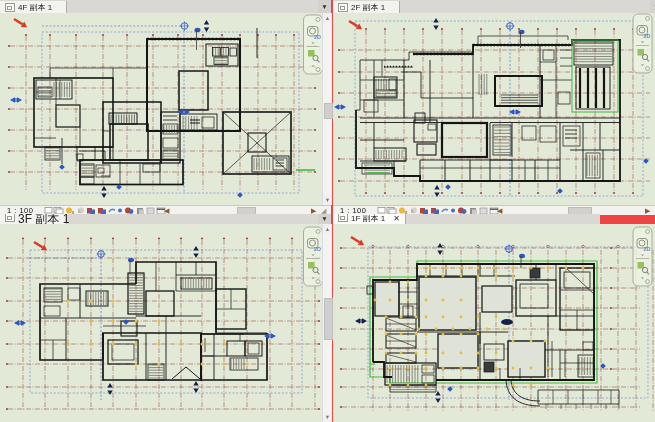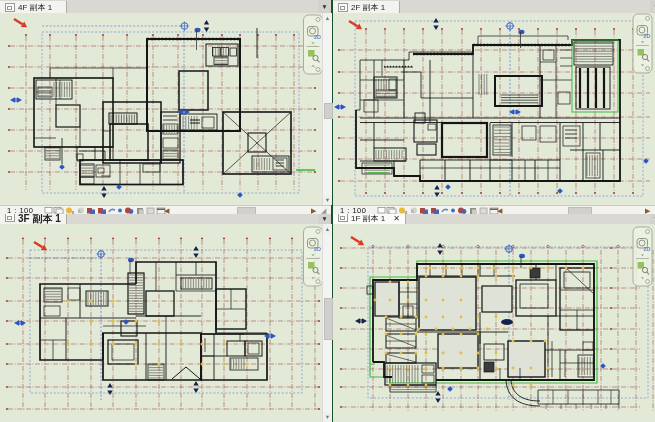--- a/index.html
+++ b/index.html
@@ -1,16 +1,16 @@
 <!DOCTYPE html>
 <html><head><meta charset="utf-8">
 <style>
 html,body{margin:0;padding:0;}
 body{font-family:"Liberation Sans",sans-serif;}
-#app{position:relative;width:655px;height:422px;background:#14532d;overflow:hidden;}
+#app{position:relative;width:655px;height:422px;background:#ef4444;overflow:hidden;}
 .draw{position:absolute;background:#e2e9d7;overflow:hidden;}
 svg{display:block;}
 </style></head>
 <body>
 
 <div id="app">
 
 <div style="position:absolute;left:0px;top:0px;width:331px;height:13px;background:#d9d8d2;border-bottom:1px solid #b8b6ae;overflow:hidden;">
 
 <div style="position:absolute;left:0;top:1px;width:66px;height:13px;background:#f3f3f0;border-right:1px solid #aeaca4;">
@@ -439,21 +439,21 @@
 <div style="position:absolute;left:235px;top:1px;width:22px;height:7px;background:#d0d0cc;border:1px solid #bbbbb7;"></div>
 <span style="position:absolute;left:312px;top:0;color:#8a5a2a;font-size:7px;line-height:9px;">▶</span>
 
 </div>
 
 <div style="position:absolute;left:0px;top:214px;width:331px;height:10px;background:#d9d8d2;border-bottom:1px solid #b8b6ae;overflow:hidden;">
 
 <div style="position:absolute;left:0;top:0px;width:66px;height:10px;background:#f3f3f0;border-right:1px solid #aeaca4;">
 <span style="position:absolute;left:5px;top:-1px;width:8px;height:7px;border:1px solid #9a9a94;background:#fbfbf8;"></span>
 <span style="position:absolute;left:7px;top:2px;width:3px;height:2px;border:1px solid #9a9a94;"></span>
-<span style="position:absolute;left:18px;top:0px;font-size:10px;color:#222;line-height:10px;white-space:nowrap;font-weight:bold;">3F 副本 1</span>
+<span style="position:absolute;left:18px;top:0px;font-size:12px;color:#222;line-height:10px;white-space:nowrap;">3F 副本 1</span>
 
 </div>
 <div style="position:absolute;left:318px;top:0;width:13px;height:10px;background:#d3d2cc;color:#333;font-size:6.5px;text-align:center;line-height:10px;">▼</div>
 </div>
 
 <div class="draw" style="left:0;top:224px;width:322px;height:198px;">
 <svg width="322" height="198" viewBox="0 224 322 198">
 
 <g>
           <path d="M23 240 V410 M45 240 V410 M68 240 V410 M91 240 V410 M113 240 V410 M136 240 V410 M159 240 V410 M181 240 V410 M202 240 V410 M224 240 V410 M247 240 V410 M270 240 V410 M292 240 V410 M315 240 V410" stroke="#9a4940" stroke-width="0.65" fill="none" stroke-dasharray="5 1.5 1 1.5" opacity="0.86"></path>
@@ -610,21 +610,21 @@
 </g>
 </svg>
 </div>
 
 <div style="position:absolute;left:322px;top:224px;width:9px;height:198px;background:#f3f3f1;border-left:1px solid #dcdcda;">
 <div style="position:absolute;left:0px;top:0px;width:9px;height:10px;background:#f0f0ee;color:#555;font-size:5.5px;color:#777;text-align:center;line-height:10px;">▲</div>
 <div style="position:absolute;left:1px;top:74px;width:7px;height:40px;background:#cfcfcd;border:1px solid #bdbdbb;"></div>
 <div style="position:absolute;left:0px;top:188px;width:9px;height:10px;background:#f0f0ee;color:#555;font-size:5.5px;color:#777;text-align:center;line-height:10px;">▼</div>
 </div>
 
-<div style="position:absolute;left:333px;top:214px;width:322px;height:10px;background:#d9d8d2;border-bottom:1px solid #b8b6ae;overflow:hidden;">
+<div style="position:absolute;left:333px;top:214px;width:267px;height:10px;background:#d9d8d2;border-bottom:1px solid #b8b6ae;overflow:hidden;">
 
 <div style="position:absolute;left:0;top:0px;width:72px;height:10px;background:#fbfbf9;border-right:1px solid #aeaca4;">
 <span style="position:absolute;left:5px;top:-1px;width:8px;height:7px;border:1px solid #9a9a94;background:#fbfbf8;"></span>
 <span style="position:absolute;left:7px;top:2px;width:3px;height:2px;border:1px solid #9a9a94;"></span>
 <span style="position:absolute;left:18px;top:0px;font-size:8px;color:#222;line-height:10px;white-space:nowrap;">1F 副本 1</span>
 <span style="position:absolute;right:5px;top:0;font-size:8px;color:#333;line-height:10px;">✕</span>
 </div>
 <div style="position:absolute;left:317px;top:0;width:13px;height:10px;background:#d3d2cc;color:#333;font-size:6.5px;text-align:center;line-height:10px;">▼</div>
 </div>
 

